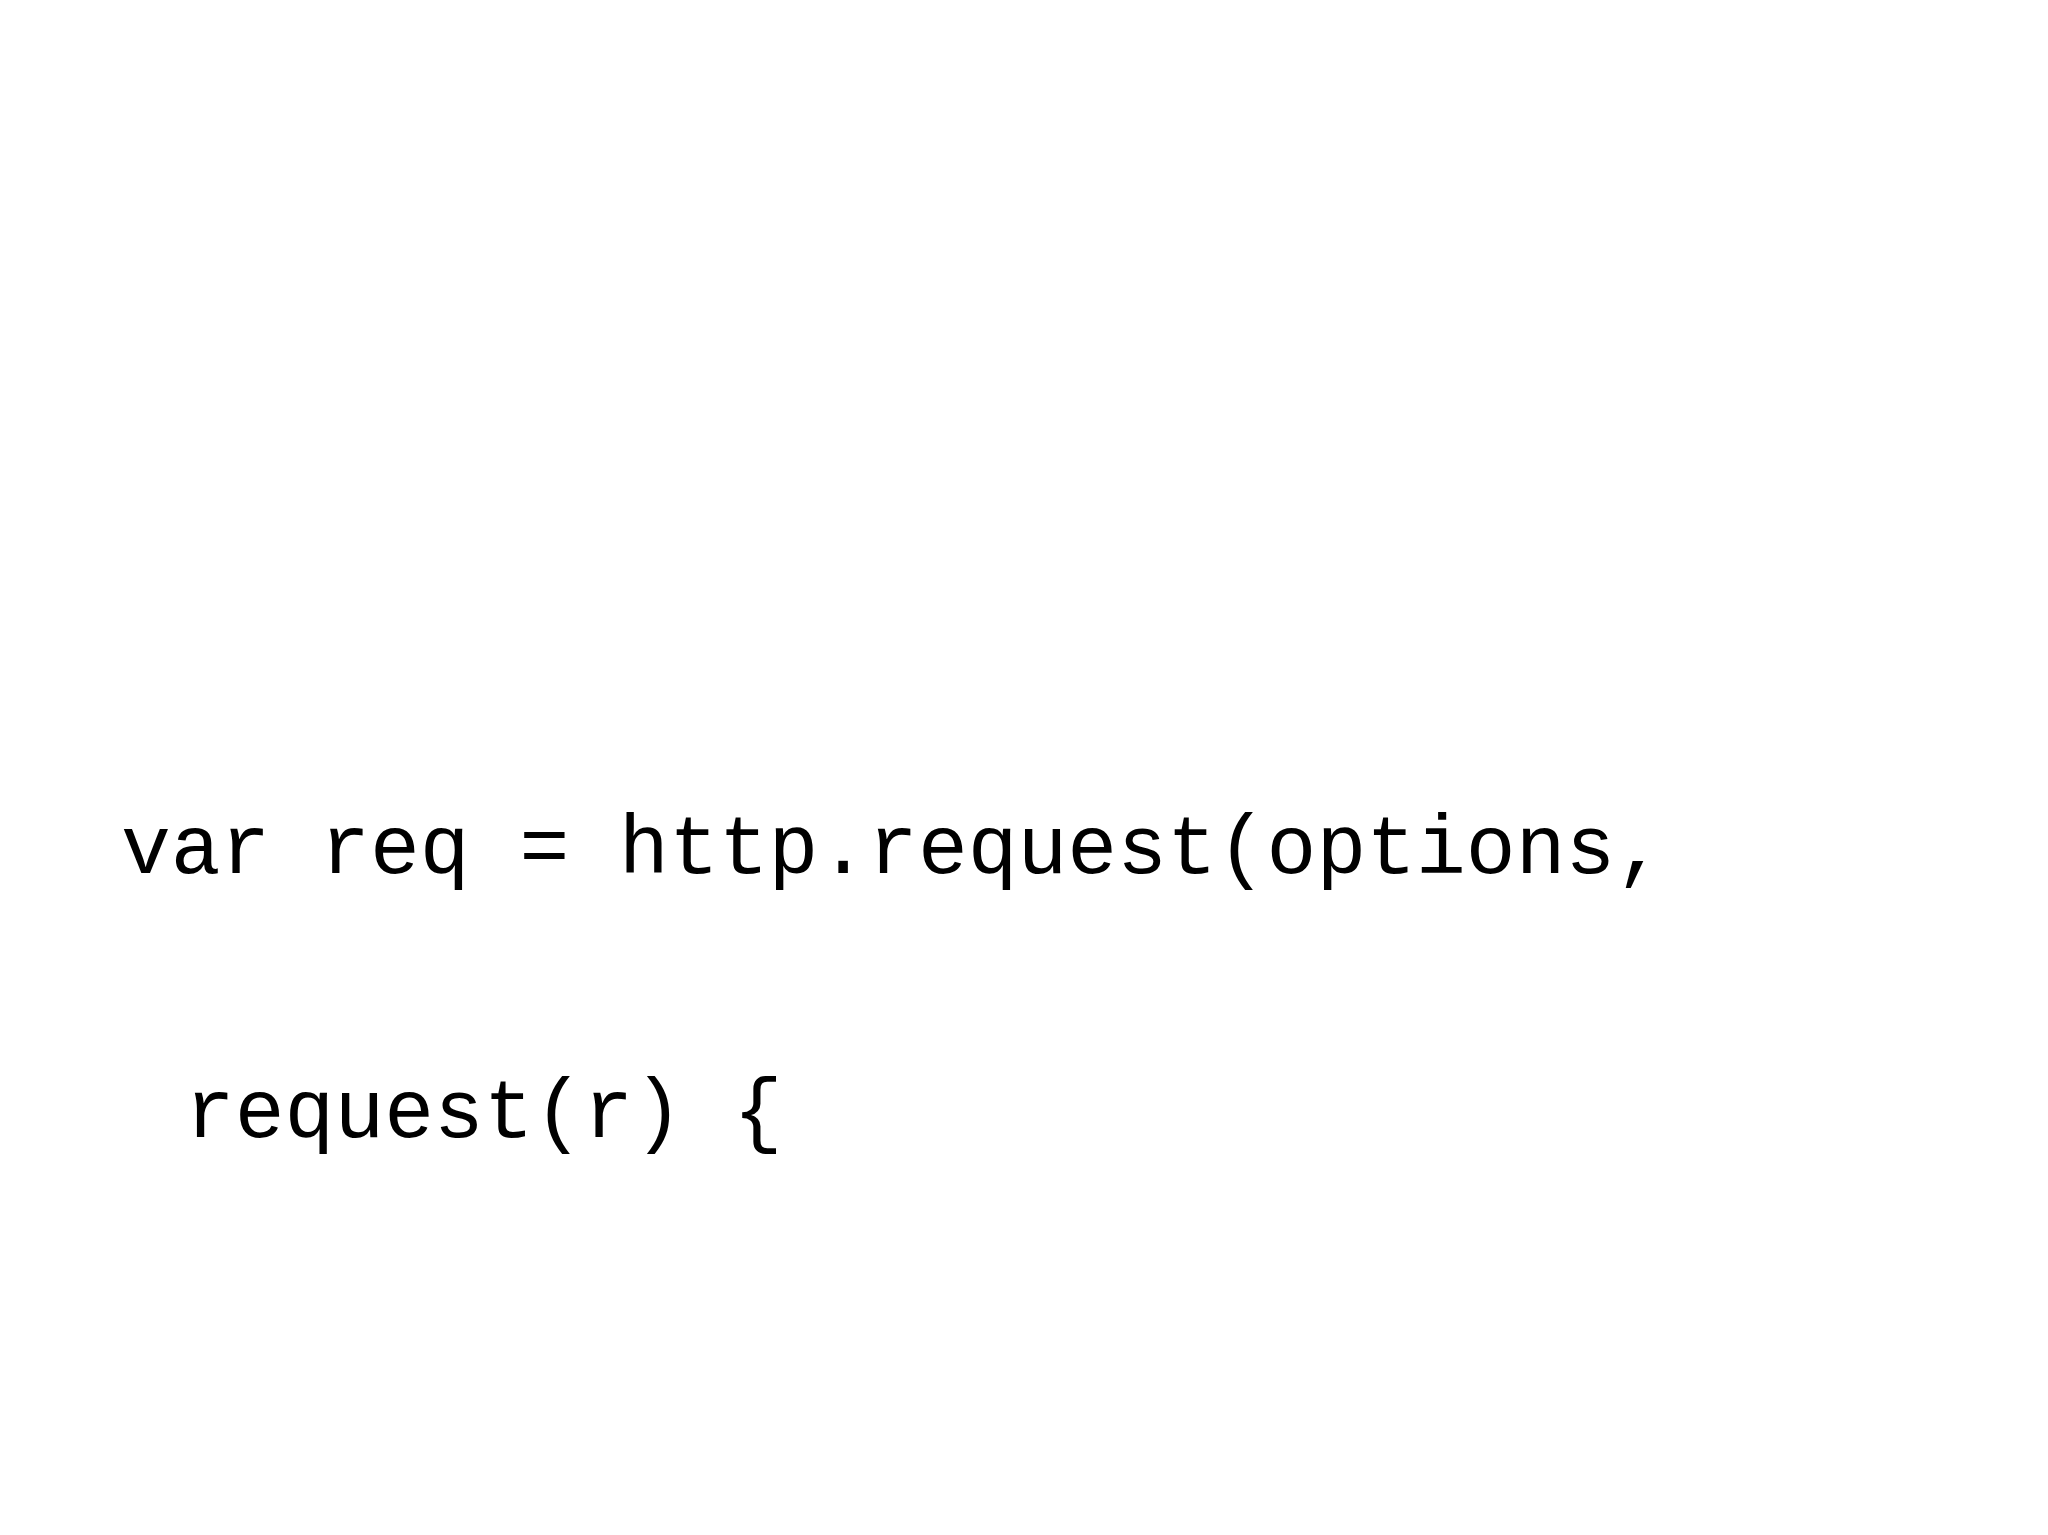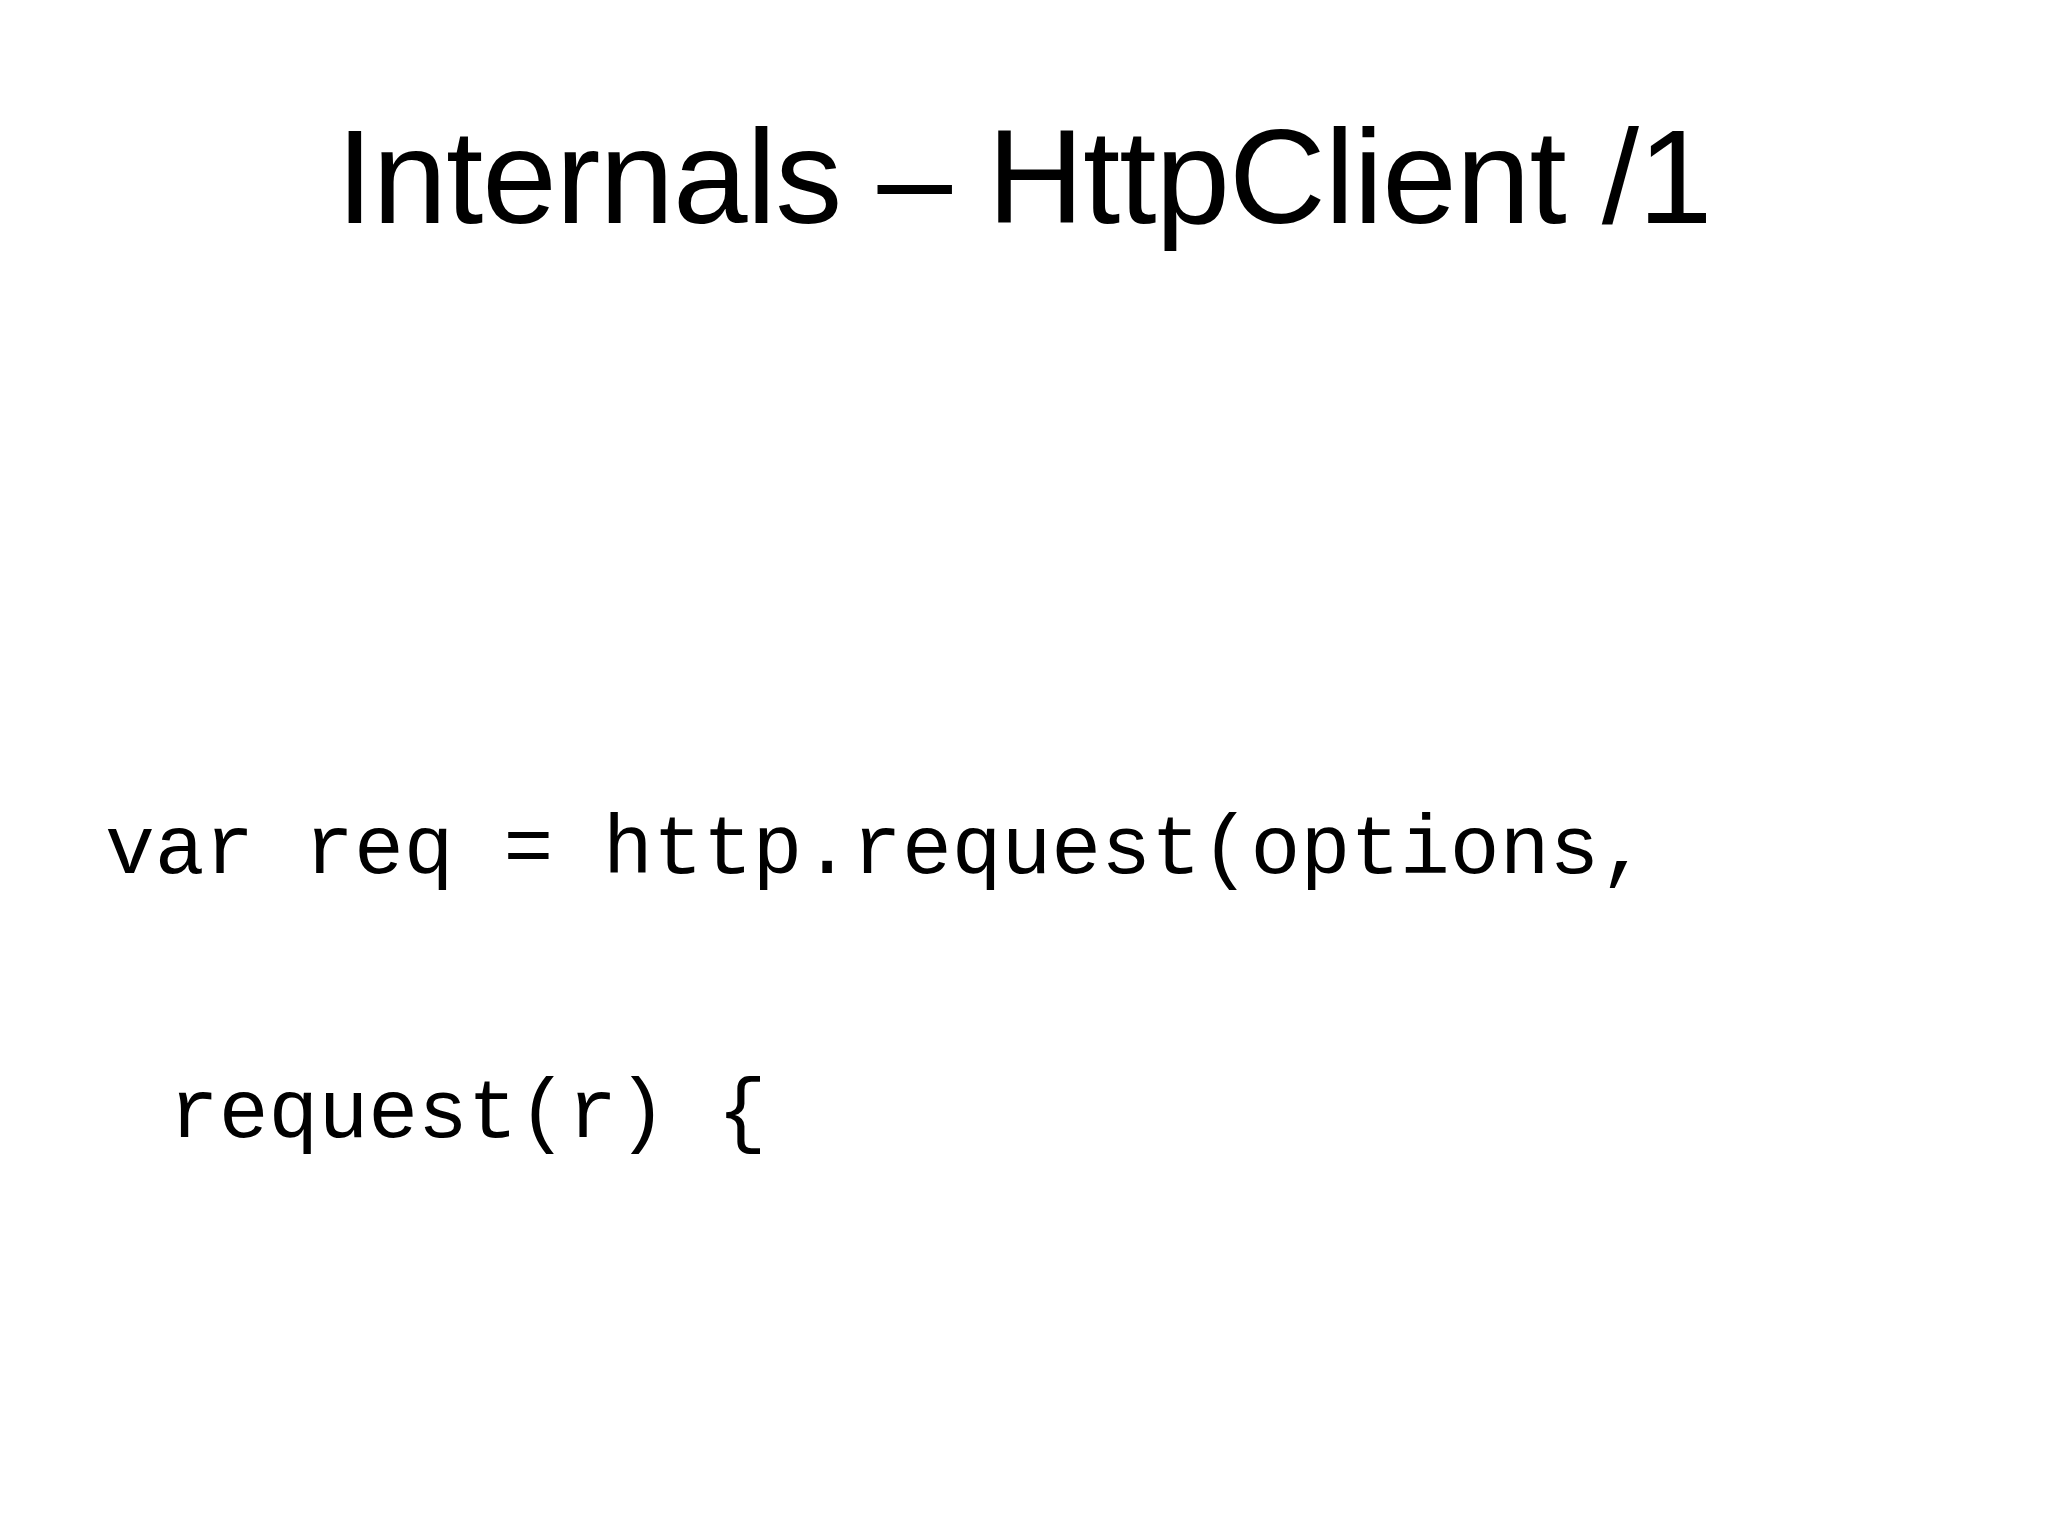--- a/index.html
+++ b/index.html
@@ -33,35 +33,34 @@
       position: absolute;
       left: 105px;
       top: 367px;
       right: 10px;
       font-family: "Liberation Mono", monospace;
       font-size: 83px;
       line-height: 88px;
       white-space: pre;
     }
     .para {
-      margin: 0 0 36px 0;
+      margin: 0 0 36px 16px;
     }
     .line {
       padding-left: 0;
     }
     .line.ind-w {
       padding-left: 64px;   
     }
   </style>
 </head>
 <body>
 
 <div class="slide">
 
-  <div class="title">Internals – HttpClient /1</div>
 
   <div class="code">
 
     <div class="para">
       <div class="line">var req = http.request(options,</div>
       <div class="line ind-w">request(r) {</div>
     </div>
 
     
 

